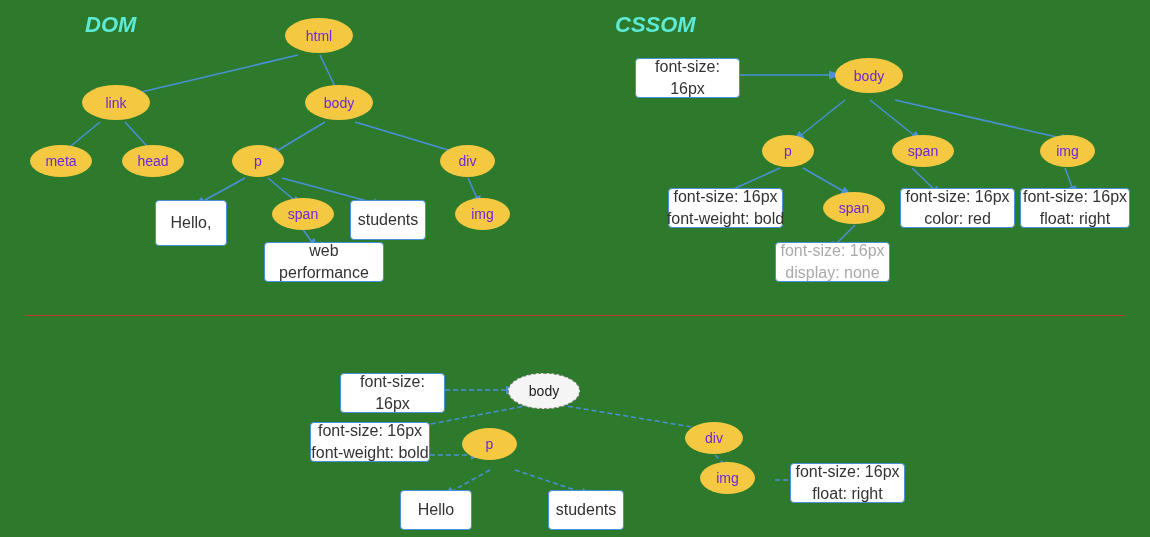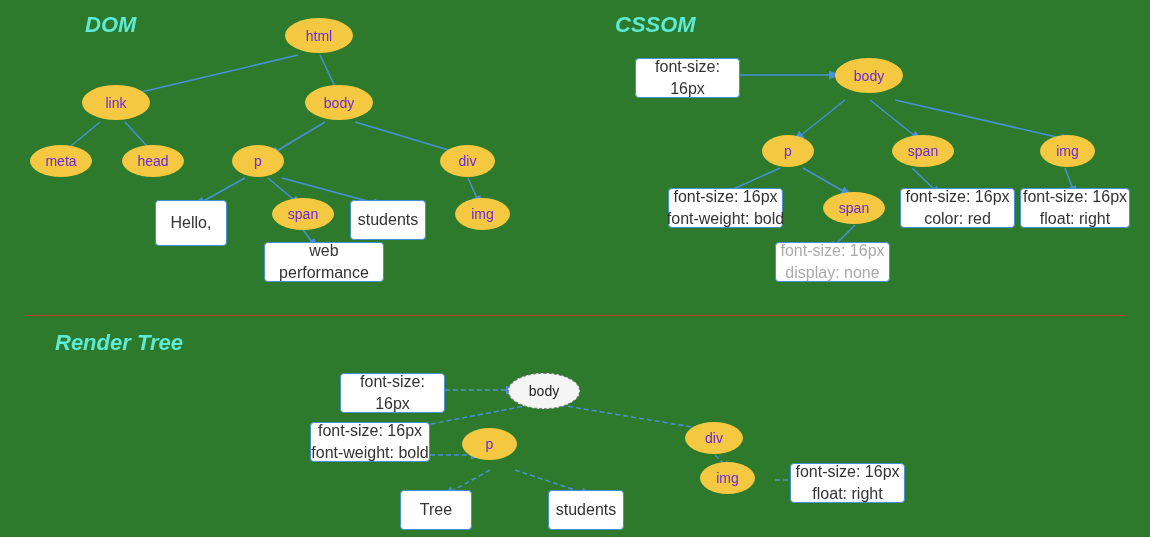--- a/index.html
+++ b/index.html
@@ -192,36 +192,35 @@
 float: right</span>
     </div>
 
   <div class="node-rect faded" style="left:775px; top:242px; width:115px; height:40px;">
       <span style="white-space:pre;">font-size: 16px
 display: none</span>
     </div>
 
   <hr class="divider-line" style="top:315px;">
 
-  <div class="section-title" style="left:55px; top:330px;">Render Tree</div>
 
   <div class="node-rect" style="left:340px; top:373px; width:105px; height:34px;">font-size: 16px</div>
 
   <div class="node-ellipse" style="left:508px; top:373px; width:72px; height:36px; border: 1.5px dashed #888; background:#f5f5f5; color:#222;">body</div>
 
   <div class="node-rect" style="left:310px; top:422px; width:120px; height:40px;">
       <span style="white-space:pre;">font-size: 16px
 font-weight: bold</span>
     </div>
 
   <div class="node-ellipse" style="left:462px; top:428px; width:55px; height:32px;">p</div>
 
   <div class="node-ellipse" style="left:685px; top:422px; width:58px; height:32px;">div</div>
 
-  <div class="node-rect" style="left:400px; top:490px; width:72px; height:28px;">Tree</div>
+  <div class="node-rect" style="left:400px; top:490px; width:72px; height:28px;">Hello</div>
 
   <div class="node-rect" style="left:548px; top:490px; width:76px; height:28px;">students</div>
 
   <div class="node-ellipse" style="left:700px; top:462px; width:55px; height:32px;">img</div>
 
   <div class="node-rect" style="left:790px; top:463px; width:115px; height:40px;">
       <span style="white-space:pre;">font-size: 16px
 float: right</span>
     </div>
 

